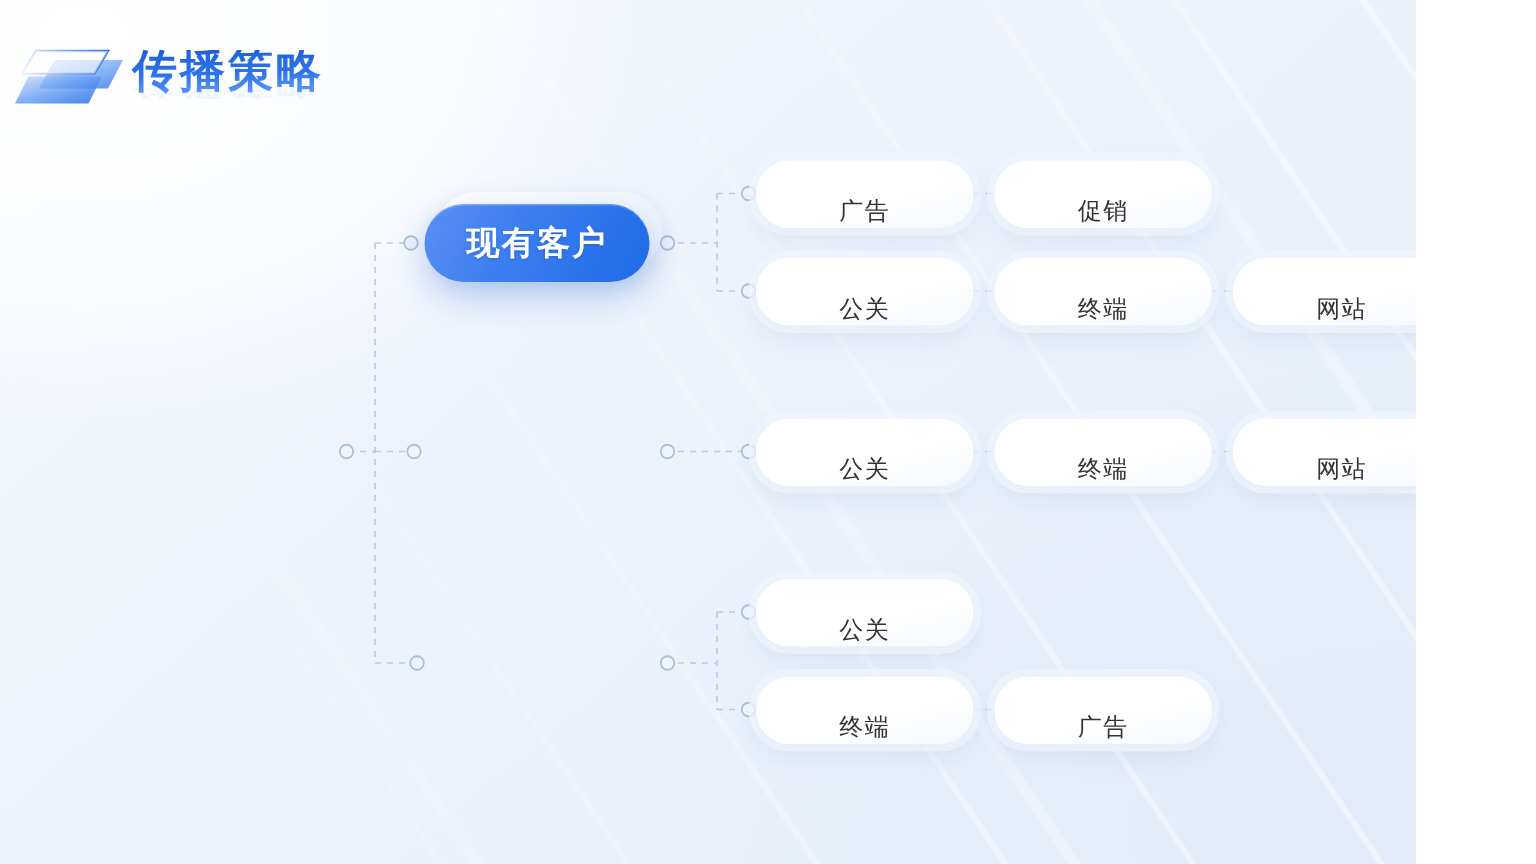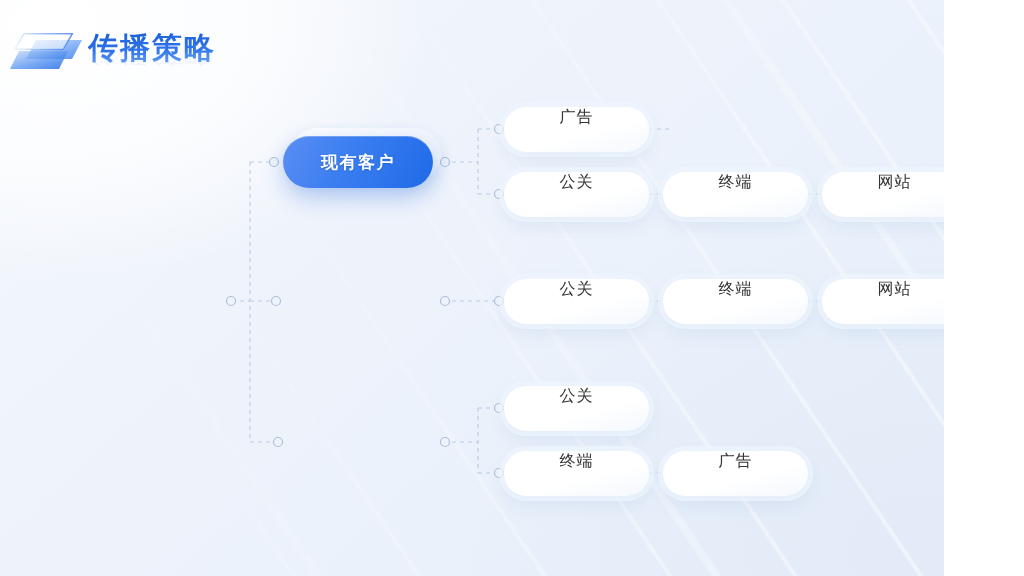--- a/index.html
+++ b/index.html
@@ -125,32 +125,32 @@
   .pill {
     position: relative;
     display: flex;
     align-items: center;
     justify-content: center;
     width: 100%;
     height: 100%;
     border-radius: 999px;
     background: linear-gradient(118deg, #5b8ef4 0%, #3b7ef0 42%, #1f6ae8 100%);
     color: #ffffff;
-    font-size: 17px;
+    font-size: 22px;
     font-weight: bold;
     letter-spacing: 1.5px;
     box-shadow: 0 10px 22px rgba(41,105,221,.30), inset 0 1px 0 rgba(255,255,255,.25);
     text-shadow: 0 1px 2px rgba(18,70,160,.35);
   }
 
   
   .card {
     position: absolute;
     display: flex;
-    align-items: flex-start;
+    align-items: flex-end;
     justify-content: center;
     border-radius: 22px;
     background: linear-gradient(165deg, #ffffff 0%, #ffffff 58%, #f4f8fe 100%);
     color: #333333;
     font-size: 16px;
     letter-spacing: 1px;
     box-shadow:
       0 0 0 5px rgba(238,245,253,.72),
       0 8px 18px rgba(120,155,205,.16),
       0 2px 4px rgba(120,155,205,.10);
@@ -247,20 +247,23 @@
   <div class="pill-wrap" style="left:283px; top:136px; width:150px; height:52px;">
     <div class="pill-halo"></div>
     <div class="pill">现有客户</div>
   </div>
 
 
 
   <div class="card" style="left:504px; top:107px; width:145px; height:45px;">
     <span>广告</span>
   </div>
+  <div class="card" style="left:663px; top:107px; width:145px; height:45px;">
+    <span>促销</span>
+  </div>
 
   <div class="card" style="left:504px; top:172px; width:145px; height:45px;">
     <span>公关</span>
   </div>
   <div class="card" style="left:663px; top:172px; width:145px; height:45px;">
     <span>终端</span>
   </div>
   <div class="card" style="left:822px; top:172px; width:145px; height:45px;">
     <span>网站</span>
   </div>

